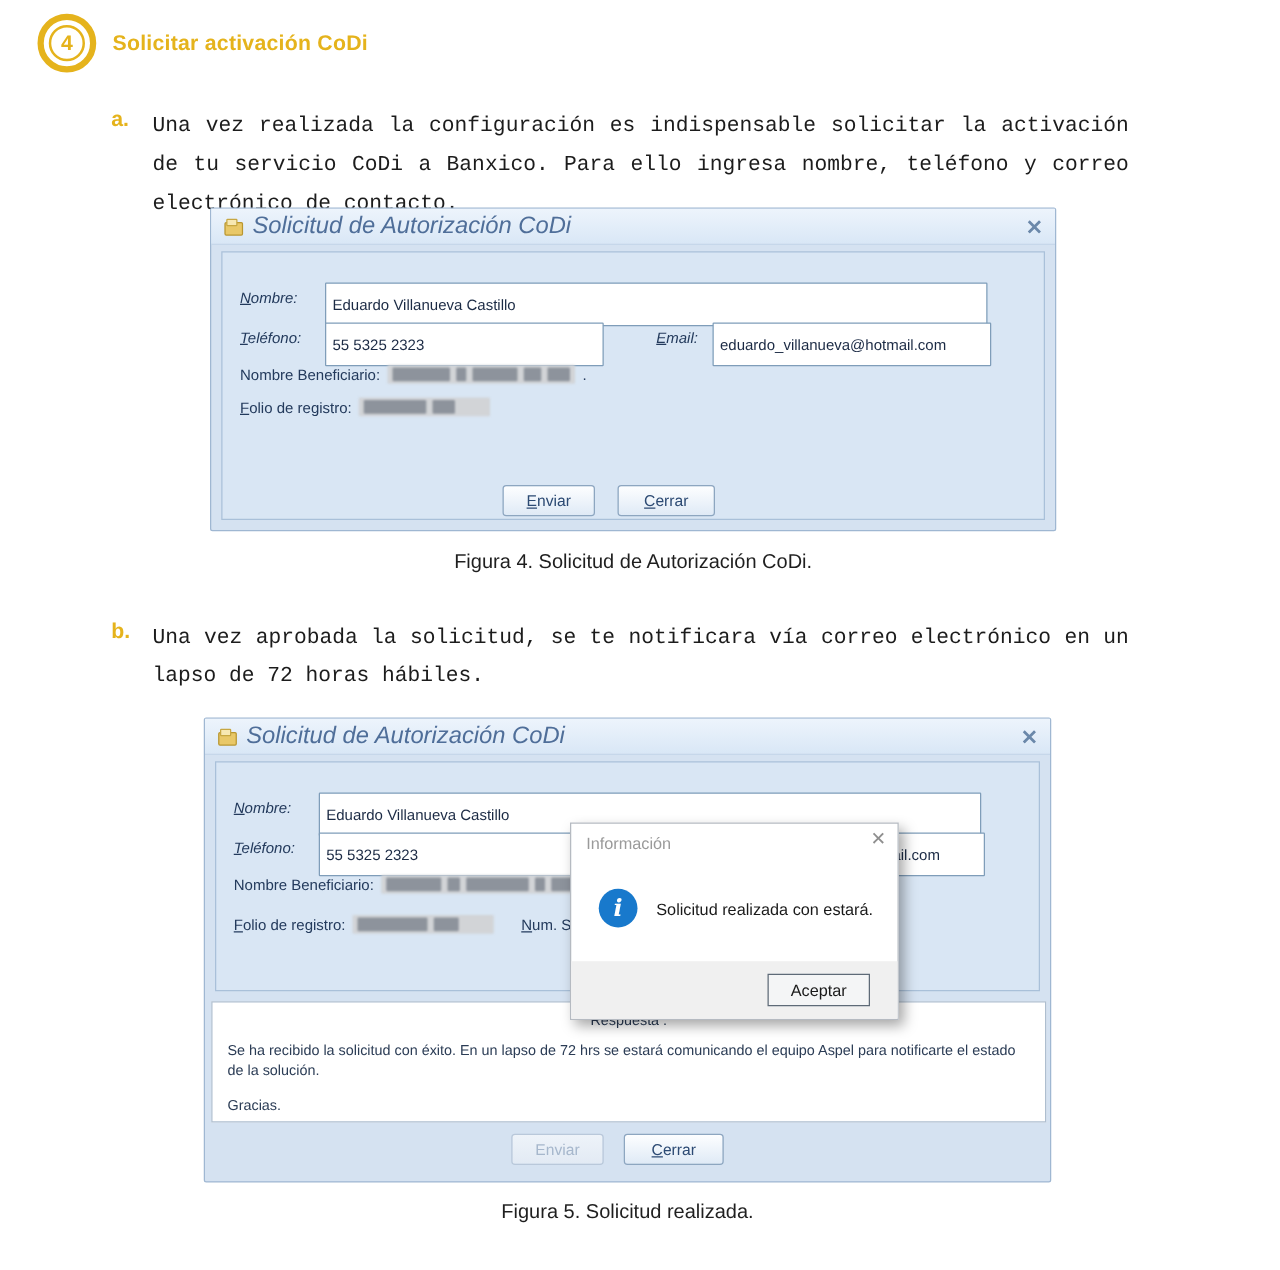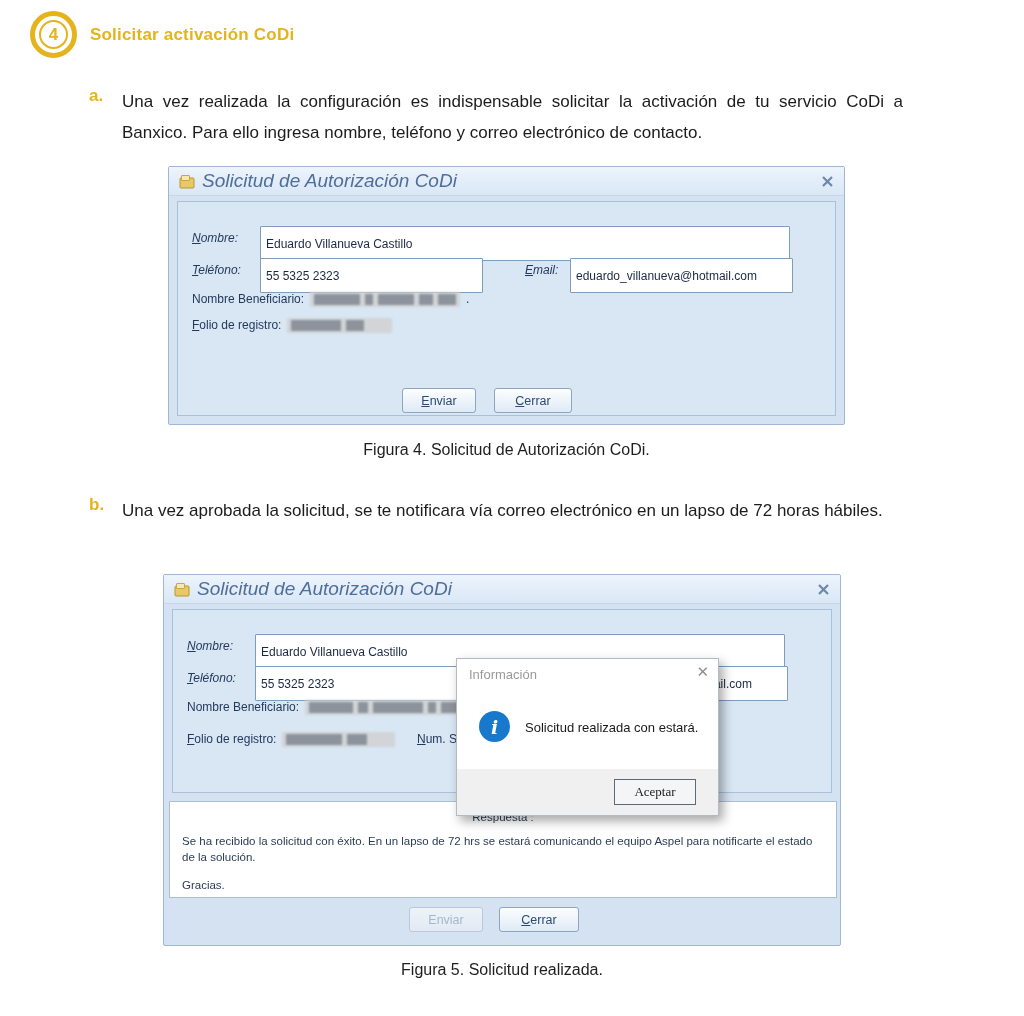--- a/index.html
+++ b/index.html
@@ -22,21 +22,21 @@
   .heading {
     position:absolute; left:90px; top:25px; font-size:17px; font-weight:bold;
     color:#E5B31C; letter-spacing:0.2px;
   }
   
   .para-marker {
     position:absolute; left:89px; font-size:17px; font-weight:bold; color:#E5B31C;
   }
   .para-text {
     position:absolute; left:122px; width:781px; font-size:17px; line-height:31px;
-    color:#1c1c1c; text-align:justify;
+    color:#1c1c1c; text-align:justify;font-family:Liberation Mono, monospace;
   }
   
   .win {
     position:absolute; background:#d5e2f1; border:1px solid #9fb7d2; border-radius:2px;
     font-size:12px; color:#233a5c;
   }
   .titlebar {
     position:absolute; left:0; top:0; right:0; height:29px;
     background:linear-gradient(#edf4fc, #d9e7f6);
     border-bottom:1px solid #c6d7ea;
@@ -49,21 +49,21 @@
     position:absolute; left:8px; right:8px;
     background:#d9e6f4; border:1px solid #a9c0d9;
   }
   .flabel-abs { position:absolute; white-space:nowrap; color:#233a5c;font-style:italic; }
   .mn { text-decoration:underline; }
   .tin {
     position:absolute; height:35px; border:1px solid #7f9db9; background:#ffffff;
     font-family:"Liberation Sans", sans-serif; font-size:12px; color:#1b2a44;
     padding:2px 5px; border-radius:1px;
   }
-  .frow { position:absolute; display:flex; gap:6px; white-space:nowrap; }
+  .frow { position:absolute; display:flex; align-items:center; gap:6px; white-space:nowrap; }
   .redact {
     display:inline-flex; align-items:center; gap:5px;
     background:#d2d4d7; padding:2px 4px; border-radius:1px; filter:blur(1px);
   }
   .redact i { display:block; height:11px; background:#8d939c; border-radius:1px; }
   .btn {
     position:absolute; height:25px; border:1px solid #8da6c0; border-radius:3px;
     background:linear-gradient(#fdfeff, #dfeaf6);
     font-family:"Liberation Sans", sans-serif; font-size:12.5px; color:#2c4a73;
     display:flex; align-items:center; justify-content:center; cursor:default;
@@ -94,21 +94,21 @@
     background:#1879CC; color:#ffffff; display:flex; align-items:center; justify-content:center;
     font-family:"DejaVu Serif", serif; font-style:italic; font-weight:bold; font-size:19px;
   }
   .pmsg { position:absolute; left:68px; top:61px; font-size:13px; color:#1a1a1a; }
   .pfooter {
     position:absolute; left:0; right:0; bottom:0; height:46px; background:#f0f0f0;
   }
   .pbtn {
     position:absolute; right:22px; top:10px; width:82px; height:26px;
     background:#f4f5f6; border:1px solid #5e6a77;
-    font-family:Liberation Serif, serif; font-size:13px; color:#1a1a1a; cursor:default;
+    font-family:Liberation Sans, sans-serif; font-size:13px; color:#1a1a1a; cursor:default;
   }
 </style>
 </head>
 <body>
 
 <div class="page">
 
   <div class="step-badge">
     <div class="step-badge-inner">
         <span>4</span>

